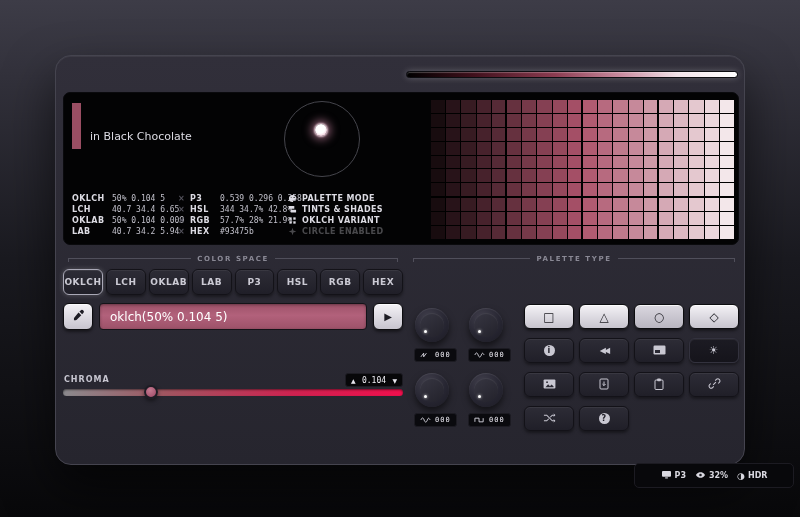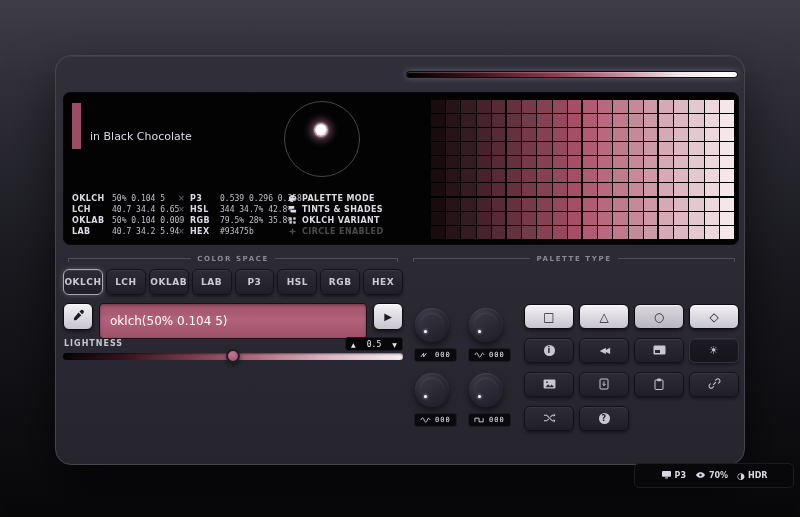--- a/index.html
+++ b/index.html
@@ -66,21 +66,21 @@
     border-radius:6px;color:#1a1a20;display:flex;align-items:center;justify-content:center;
     box-shadow:0 2px 3px rgba(0,0,0,.45), inset 0 1px 0 rgba(255,255,255,.75);cursor:pointer;}
   .btn-light.pressed{background:linear-gradient(180deg,#dbd8e0,#b8b5c0);}
   #cs-row{position:absolute;left:7px;top:213px;width:340px;display:flex;gap:3px;}
   #cs-row .btn-dark{flex:1;height:26px;}
   #pt-row{position:absolute;left:353px;top:213px;width:330px;display:flex;gap:8px;}
   #pt-row .btn-dark{flex:1;height:26px;}
   
   #input-row{position:absolute;left:7px;top:247px;width:340px;height:27px;display:flex;gap:6px;}
   .sq-btn{width:30px;height:27px;flex:0 0 auto;}
-  #color-field{flex:1;height:36px;border-radius:4px;border:1px solid #141318;
+  #color-field{flex:1;height:27px;border-radius:4px;border:1px solid #141318;
     background:linear-gradient(180deg,#9d5269,#b2617b 45%,#9d5269);
     box-shadow:inset 0 1px 3px rgba(0,0,0,.35);
     color:#fff;font-size:12px;display:flex;align-items:center;padding:0 10px;}
   .play-glyph{font-size:10px;color:#1d1c24;}
   
   .slider-group{position:absolute;left:7px;width:340px;height:32px;}
   .slider-label{position:absolute;left:1px;top:0;font-size:8px;font-weight:700;letter-spacing:1px;color:#c7c6d0;}
   .stepper{position:absolute;right:0;top:-2px;width:58px;height:14px;background:#070709;border-radius:3px;
     display:flex;align-items:center;justify-content:space-between;padding:0 5px;border:1px solid #1c1b22;}
   .stepper .arrow{font-size:6px;color:#e8e7ef;cursor:pointer;}
@@ -360,21 +360,21 @@
           <span class="ro-val">0.539 0.296 0.358</span>
         </div>
       <div class="ro-row">
           <span class="copy-x">×</span>
           <span class="ro-label">HSL</span>
           <span class="ro-val">344 34.7% 42.8%</span>
         </div>
       <div class="ro-row">
           <span class="copy-x">×</span>
           <span class="ro-label">RGB</span>
-          <span class="ro-val">79.5% 28% 35.8%</span>
+          <span class="ro-val">57.7% 28% 21.9%</span>
         </div>
       <div class="ro-row">
           <span class="copy-x">×</span>
           <span class="ro-label">HEX</span>
           <span class="ro-val">#93475b</span>
         </div>
     </div>
 
     <div class="ro-col" id="ro-modes">
       <div class="mode-row">
@@ -444,29 +444,29 @@
       <span><svg width="13" height="13" viewBox="0 0 14 14">
             <path fill="#1d1c24" d="M9.3 1.5a2 2 0 012.9 2.9l-1.3 1.3-2.9-2.9zM7 3.8l3 3-4.9 4.9c-.3.3-.7.5-1.1.5H2.1v-1.9c0-.4.2-.8.5-1.1z"></path>
           </svg></span>
     </div>
     <div id="color-field">oklch(50% 0.104 5)</div>
     <div class="btn-light sq-btn">
       <span class="play-glyph">▶</span>
     </div>
   </div>
 
-  <div class="slider-group" style="top:283px;">
-    <span class="slider-label">LIGHTNESS</span>
+  <div class="slider-group" style="top:319px;">
+    <span class="slider-label">CHROMA</span>
     <div class="stepper">
       <span class="arrow">▲</span>
-      <span class="val">0.5</span>
+      <span class="val">0.104</span>
       <span class="arrow">▼</span>
     </div>
-    <div class="track lightness"></div>
-    <div class="handle" style="left: 50%;"></div>
+    <div class="track chroma"></div>
+    <div class="handle" style="left: 26%;"></div>
   </div>
 
   <div class="knob" style="left:359px;top:252px;">
       <span class="dot"></span>
     </div>
   <div class="knob" style="left:413px;top:252px;">
       <span class="dot"></span>
     </div>
   <div class="readout" style="left:358px;top:292px;">
     <span>
@@ -580,21 +580,21 @@
             <rect x="1" y="1" width="10" height="6.5" rx="1" fill="#d9d8e0"></rect>
             <rect x="4.5" y="8.2" width="3" height="1.2" fill="#d9d8e0"></rect>
           </svg></span>
       <span>P3</span>
     </span>
     <span class="st-item">
       <span><svg width="11" height="8" viewBox="0 0 12 8">
             <path d="M1 4C2.8 1.4 4.4 1 6 1s3.2.4 5 3c-1.8 2.6-3.4 3-5 3S2.8 6.6 1 4z" fill="#d9d8e0"></path>
             <circle cx="6" cy="4" r="1.4" fill="#1a1a20"></circle>
           </svg></span>
-      <span>70%</span>
+      <span>32%</span>
     </span>
     <span class="st-item">
       <span class="hdr-glyph">◑</span>
       <span>HDR</span>
     </span>
   </div>
 
 </div>
 
 </body></html>

